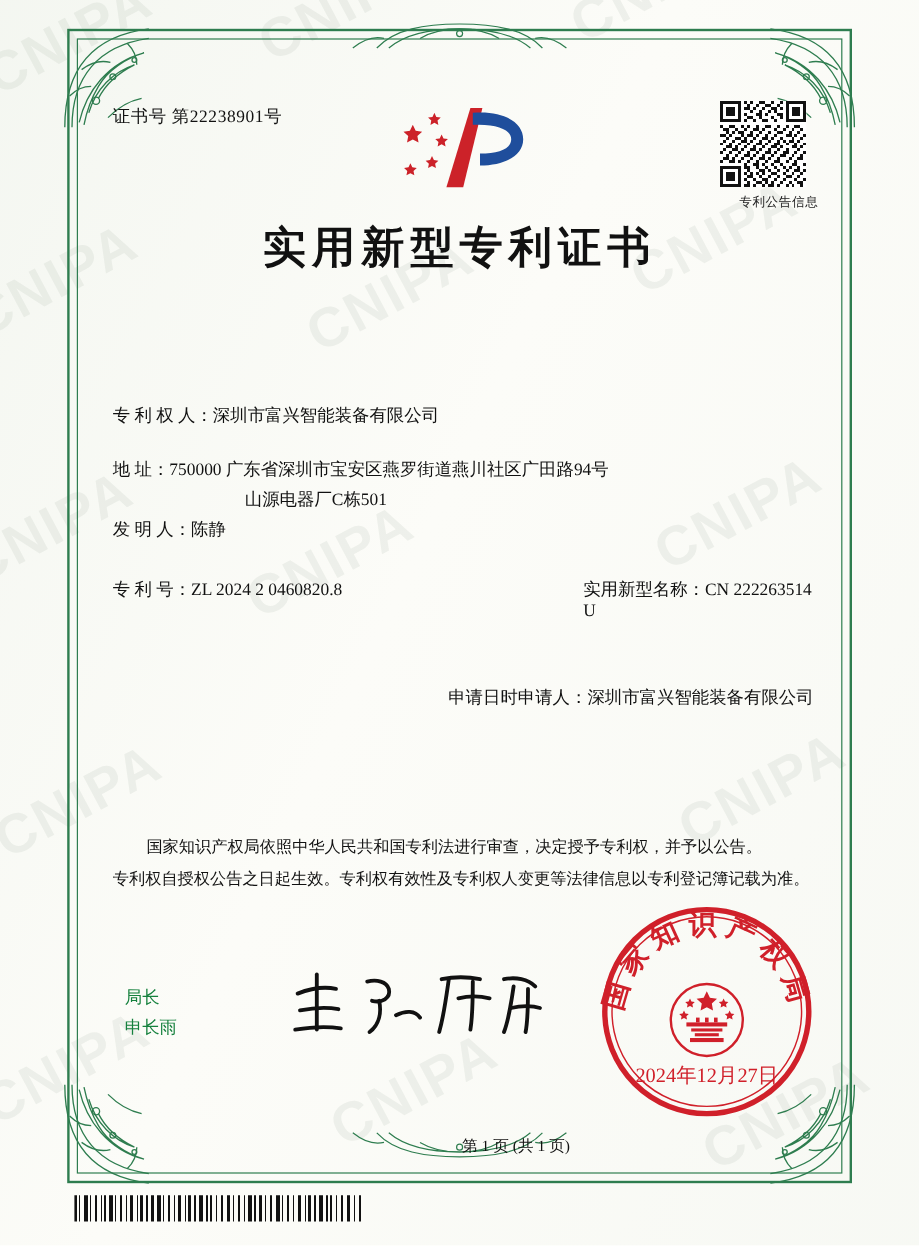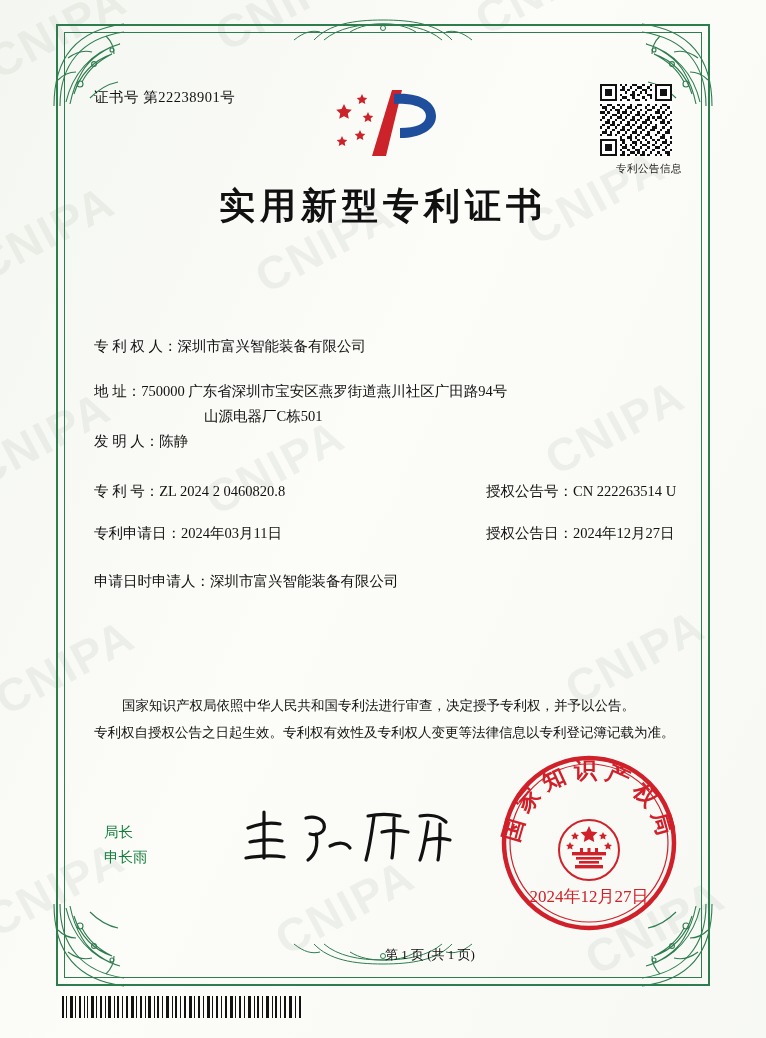--- a/index.html
+++ b/index.html
@@ -150,21 +150,21 @@
   }
   .val { color: #111; }
 
   .line-name { top: 240px; }
   .line-owner { top: 305px; }
   .line-addr { top: 350px; }
   .line-addr2 { top: 375px; }
   .line-inventor { top: 400px; }
   .line-patno { top: 450px; }
   .line-appdate { top: 492px; }
-  .line-applicant { top: 540px; }
+  .line-applicant { top: 540px; text-align: right; }
   .line-appinventor { top: 588px; }
 
   .right-col {
     position: absolute;
     left: 392px;
     top: 0;
   }
   .statement {
     position: absolute;
     left: 30px;
@@ -591,30 +591,24 @@
       <span class="val">山源电器厂C栋501</span>
     </div>
 
     <div class="field-block line-inventor">
       <span class="lbl">发  明  人：</span><span class="val">陈静</span>
     </div>
 
     <div class="field-block line-patno">
       <span class="lbl">专  利  号：</span><span class="val">ZL 2024 2 0460820.8</span>
       <span class="right-col">
-        <span class="lbl">授权公告号：</span><span class="val">CN 222263514 U</span>
+        <span class="lbl">实用新型名称：</span><span class="val">CN 222263514 U</span>
       </span>
     </div>
 
-    <div class="field-block line-appdate">
-      <span class="lbl">专利申请日：</span><span class="val">2024年03月11日</span>
-      <span class="right-col">
-        <span class="lbl">授权公告日：</span><span class="val">2024年12月27日</span>
-      </span>
-    </div>
 
     <div class="field-block line-applicant">
       <span class="lbl">申请日时申请人：</span><span class="val">深圳市富兴智能装备有限公司</span>
     </div>
 
 
     <div class="statement">
       <p class="indent">国家知识产权局依照中华人民共和国专利法进行审查，决定授予专利权，并予以公告。</p>
       <p>专利权自授权公告之日起生效。专利权有效性及专利权人变更等法律信息以专利登记簿记载为准。</p>
     </div>

